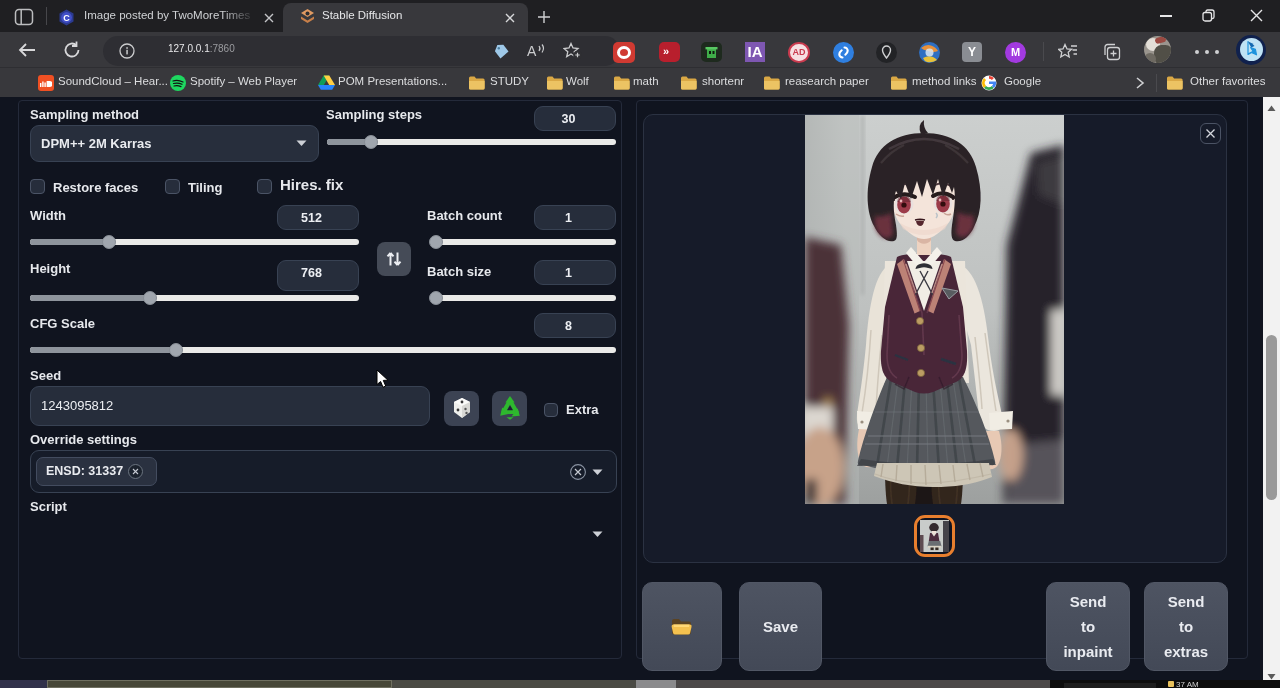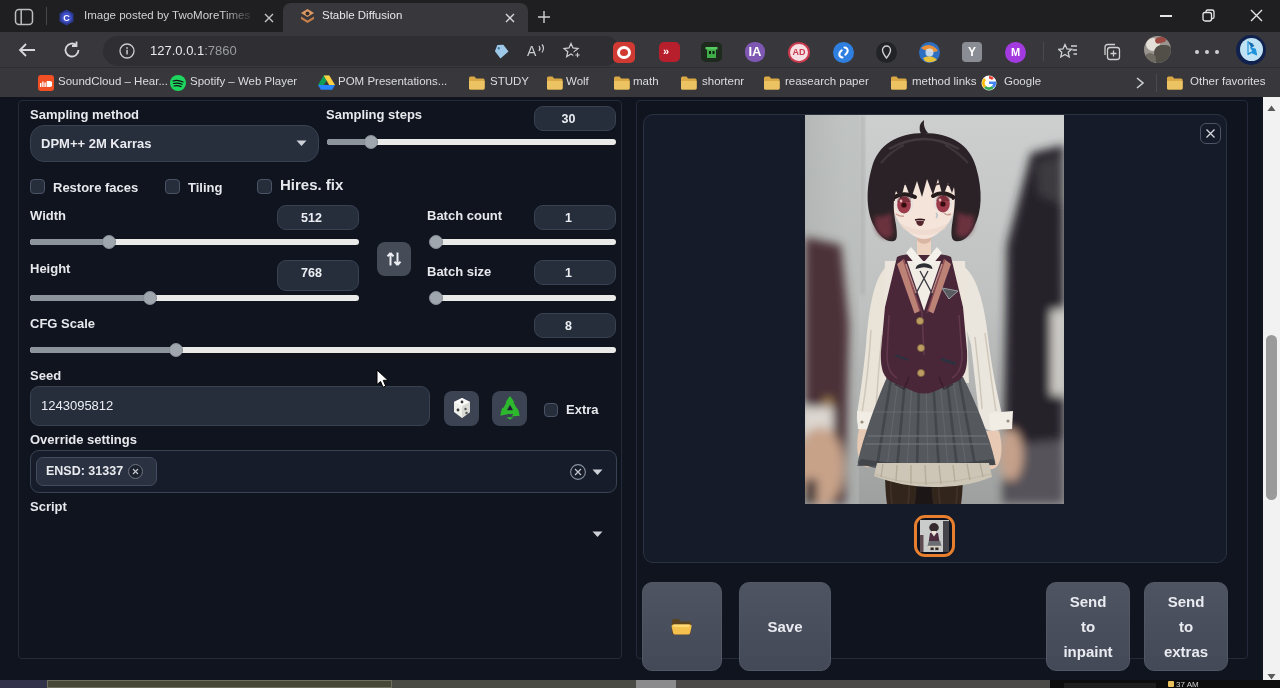--- a/index.html
+++ b/index.html
@@ -11,21 +11,21 @@
   #toolbar{left:0;top:32px;width:1280px;height:35px;background:#38383c;}
   #bookbar{left:0;top:67px;width:1280px;height:30px;background:#38383c;border-top:1px solid #2e2e32;box-sizing:border-box;}
   .tabtext{color:#cfd1d4;font-size:11.5px;}
   #activetab{left:283px;top:3px;width:245px;height:29px;background:#38383c;border-radius:8px 8px 0 0;}
   .bmtext{color:#dcdddf;font-size:11.5px;}
   .pill{left:103px;top:36px;width:517px;height:30px;background:#2e2e33;border-radius:15px;}
   
   .lbl{color:#e6e8ec;font-size:13px;font-weight:700;}
   .numbox{background:#262d3b;border:1px solid #384253;border-radius:9px;box-sizing:border-box;
           color:#eceef2;font-size:12.5px;font-weight:700;text-align:center;padding-right:13px;}
-  .drop{background:#272e3c;border:1px solid #384253;border-radius:14px;box-sizing:border-box;color:#e9ebef;font-size:13px;font-weight:700;}
+  .drop{background:#272e3c;border:1px solid #384253;border-radius:9px;box-sizing:border-box;color:#e9ebef;font-size:13px;font-weight:700;}
   .track{height:6px;border-radius:3px;background:#eaeae8;}
   .trackfill{height:6px;border-radius:3px 0 0 3px;background:#8e949c;}
   .thumb{width:14px;height:14px;border-radius:50%;background:#a0a6ae;border:1px solid #878d95;box-sizing:border-box;}
   .chk{width:15px;height:15px;background:#262d3b;border:1px solid #4b5466;border-radius:4px;box-sizing:border-box;}
   .btn{background:linear-gradient(#4e5462,#434957);border:1px solid #515765;border-radius:10px;box-sizing:border-box;
        color:#e9ebf0;font-size:15px;font-weight:700;display:flex;align-items:center;justify-content:center;text-align:center;line-height:25px;}
 </style>
 </head>
 <body>
 <div id="app">
@@ -79,21 +79,21 @@
   <svg class="abs" style="left:63px;top:41px" width="18" height="18" viewBox="0 0 18 18">
     <path d="M15.5 9 a6.5 6.5 0 1 1 -2 -4.7" fill="none" stroke="#d8d8da" stroke-width="1.8"></path>
     <path d="M13.5 0.5 V5 H9" fill="none" stroke="#d8d8da" stroke-width="1.8"></path>
   </svg>
   <div class="abs pill"></div>
   <svg class="abs" style="left:119px;top:43px" width="16" height="16" viewBox="0 0 16 16">
     <circle cx="8" cy="8" r="7" fill="none" stroke="#cbccce" stroke-width="1.3"></circle>
     <rect x="7.3" y="6.8" width="1.5" height="4.6" fill="#cbccce"></rect>
     <rect x="7.3" y="4.2" width="1.5" height="1.6" fill="#cbccce"></rect>
   </svg>
-  <div class="abs" style="left:150px;top:43px;font-size:13px;color:#e8e8ea">127.0.0.1<span style="color:#9b9ca0">:7860</span></div>
+  <div class="abs" style="left:168px;top:43px;font-size:10px;color:#e8e8ea">127.0.0.1<span style="color:#9b9ca0">:7860</span></div>
 
   <svg class="abs" style="left:493px;top:43px" width="17" height="17" viewBox="0 0 17 17">
     <path d="M9.5 1.5 L15.5 7.5 L8.5 15.5 L2 9 L3.5 2.5 Z" fill="#9ec8e8" transform="rotate(8 8 8)"></path>
     <circle cx="5.8" cy="5.2" r="1.2" fill="#4a7c9e"></circle>
   </svg>
 
   <svg class="abs" style="left:527px;top:43px" width="20" height="16" viewBox="0 0 20 16">
     <text x="0" y="13" font-size="14" fill="#cbccce" font-family="Liberation Sans">A</text>
     <path d="M12 3 q2 2.5 0 5 M15 1.5 q3 3.5 0 8" fill="none" stroke="#cbccce" stroke-width="1.2"></path>
   </svg>
@@ -108,21 +108,21 @@
   <div class="abs" style="left:617px;top:46px;width:14px;height:13px;border-radius:50%;border:3px solid #fff;box-sizing:border-box"></div>
   <div class="abs" style="left:659px;top:42px;width:21px;height:20px;border-radius:5px;background:#b81f2d"></div>
   <div class="abs" style="left:663px;top:45px;color:#fff;font-size:11px;font-weight:bold">»</div>
   <div class="abs" style="left:701px;top:42px;width:21px;height:20px;border-radius:5px;background:#1e2a1e"></div>
   <svg class="abs" style="left:704px;top:44px" width="15" height="16" viewBox="0 0 15 16">
     <rect x="3" y="5" width="9" height="9" fill="#3fae49"></rect>
     <rect x="1.5" y="3" width="12" height="2.4" fill="#59c963"></rect>
     <rect x="5" y="7" width="2" height="3" fill="#0f1a0f"></rect>
       <rect x="8.5" y="7" width="2" height="3" fill="#0f1a0f"></rect>
   </svg>
-  <div class="abs" style="left:745px;top:42px;width:20px;height:20px;border-radius:9px;background:#7e57b2;color:#fff;font-size:13px;font-weight:bold;text-align:center;line-height:20px">IA</div>
+  <div class="abs" style="left:745px;top:42px;width:20px;height:20px;border-radius:0;background:#7e57b2;color:#fff;font-size:15px;font-weight:bold;text-align:center;line-height:20px">IA</div>
   <div class="abs" style="left:788px;top:42px;width:22px;height:21px;border-radius:50%;background:#f6dfe2;border:2px solid #c93a4e;box-sizing:border-box;color:#c93a4e;font-size:9px;font-weight:bold;text-align:center;line-height:17px">AD</div>
   <div class="abs" style="left:833px;top:42px;width:21px;height:21px;border-radius:50%;background:#2f7fe0"></div>
   <svg class="abs" style="left:836px;top:45px" width="15" height="15" viewBox="0 0 15 15">
     <path d="M8.5 2.5 a3.2 3.2 0 0 1 3.2 3.2 q0 2 -2.4 4" fill="none" stroke="#fff" stroke-width="2.1" stroke-linecap="round"></path>
     <path d="M6.5 12.5 a3.2 3.2 0 0 1 -3.2 -3.2 q0 -2 2.4 -4" fill="none" stroke="#fff" stroke-width="2.1" stroke-linecap="round"></path>
   </svg>
   <div class="abs" style="left:876px;top:42px;width:21px;height:21px;border-radius:50%;background:#222326"></div>
   <svg class="abs" style="left:881px;top:45px" width="11" height="14" viewBox="0 0 11 14">
     <path d="M5.5 1 a4 4 0 0 1 4 4 q0 3 -4 8 q-4 -5 -4 -8 a4 4 0 0 1 4 -4 Z" fill="none" stroke="#cfd0d2" stroke-width="1.4"></path>
   </svg>
@@ -505,21 +505,21 @@
     <rect x="10.5" y="27.5" width="3.2" height="2.6" fill="#342823"></rect>
       <rect x="15.3" y="27.5" width="3.2" height="2.6" fill="#342823"></rect>
   </svg>
 
   <div class="abs btn" style="left:642px;top:582px;width:80px;height:89px"></div>
   <svg class="abs" style="left:671px;top:618px" width="22" height="18" viewBox="0 0 22 18">
     <path d="M1 3 a2 2 0 0 1 2 -2 h5 l2 2.5 h8 a2 2 0 0 1 2 2 v9 a2 2 0 0 1 -2 2 h-15 a2 2 0 0 1 -2 -2 Z" fill="#5b4322"></path>
     <path d="M2.5 6.5 h16 a2 2 0 0 1 2 2.4 l-1.4 6 a2 2 0 0 1 -2 1.6 h-13 a2 2 0 0 1 -2 -1.6 l-1.4 -6 a2 2 0 0 1 1.8 -2.4 Z" fill="#f4c14f"></path>
     <path d="M2.5 6.5 h16 l-0.5 2.5 h-15.2 Z" fill="#ffd876"></path>
   </svg>
-  <div class="abs btn" style="left:739px;top:582px;width:92px;height:89px">Save</div>
+  <div class="abs btn" style="left:739px;top:582px;width:83px;height:89px">Save</div>
   <div class="abs btn" style="left:1046px;top:582px;width:84px;height:89px">Send<br>to<br>inpaint</div>
   <div class="abs btn" style="left:1144px;top:582px;width:84px;height:89px">Send<br>to<br>extras</div>
 
   <div class="abs" style="left:1263px;top:97px;width:17px;height:585px;background:#f2f2f2"></div>
   <svg class="abs" style="left:1267px;top:104px" width="9" height="9" viewBox="0 0 9 9">
       <path d="M4.5 1.5 L8.5 7 L0.5 7 Z" fill="#5a5a5a"></path>
     </svg>
   <div class="abs" style="left:1266px;top:335px;width:11px;height:165px;background:#9a9a9a;border-radius:6px"></div>
   <svg class="abs" style="left:1267px;top:672px" width="9" height="9" viewBox="0 0 9 9">
       <path d="M4.5 7.5 L8.5 2 L0.5 2 Z" fill="#5a5a5a"></path>

